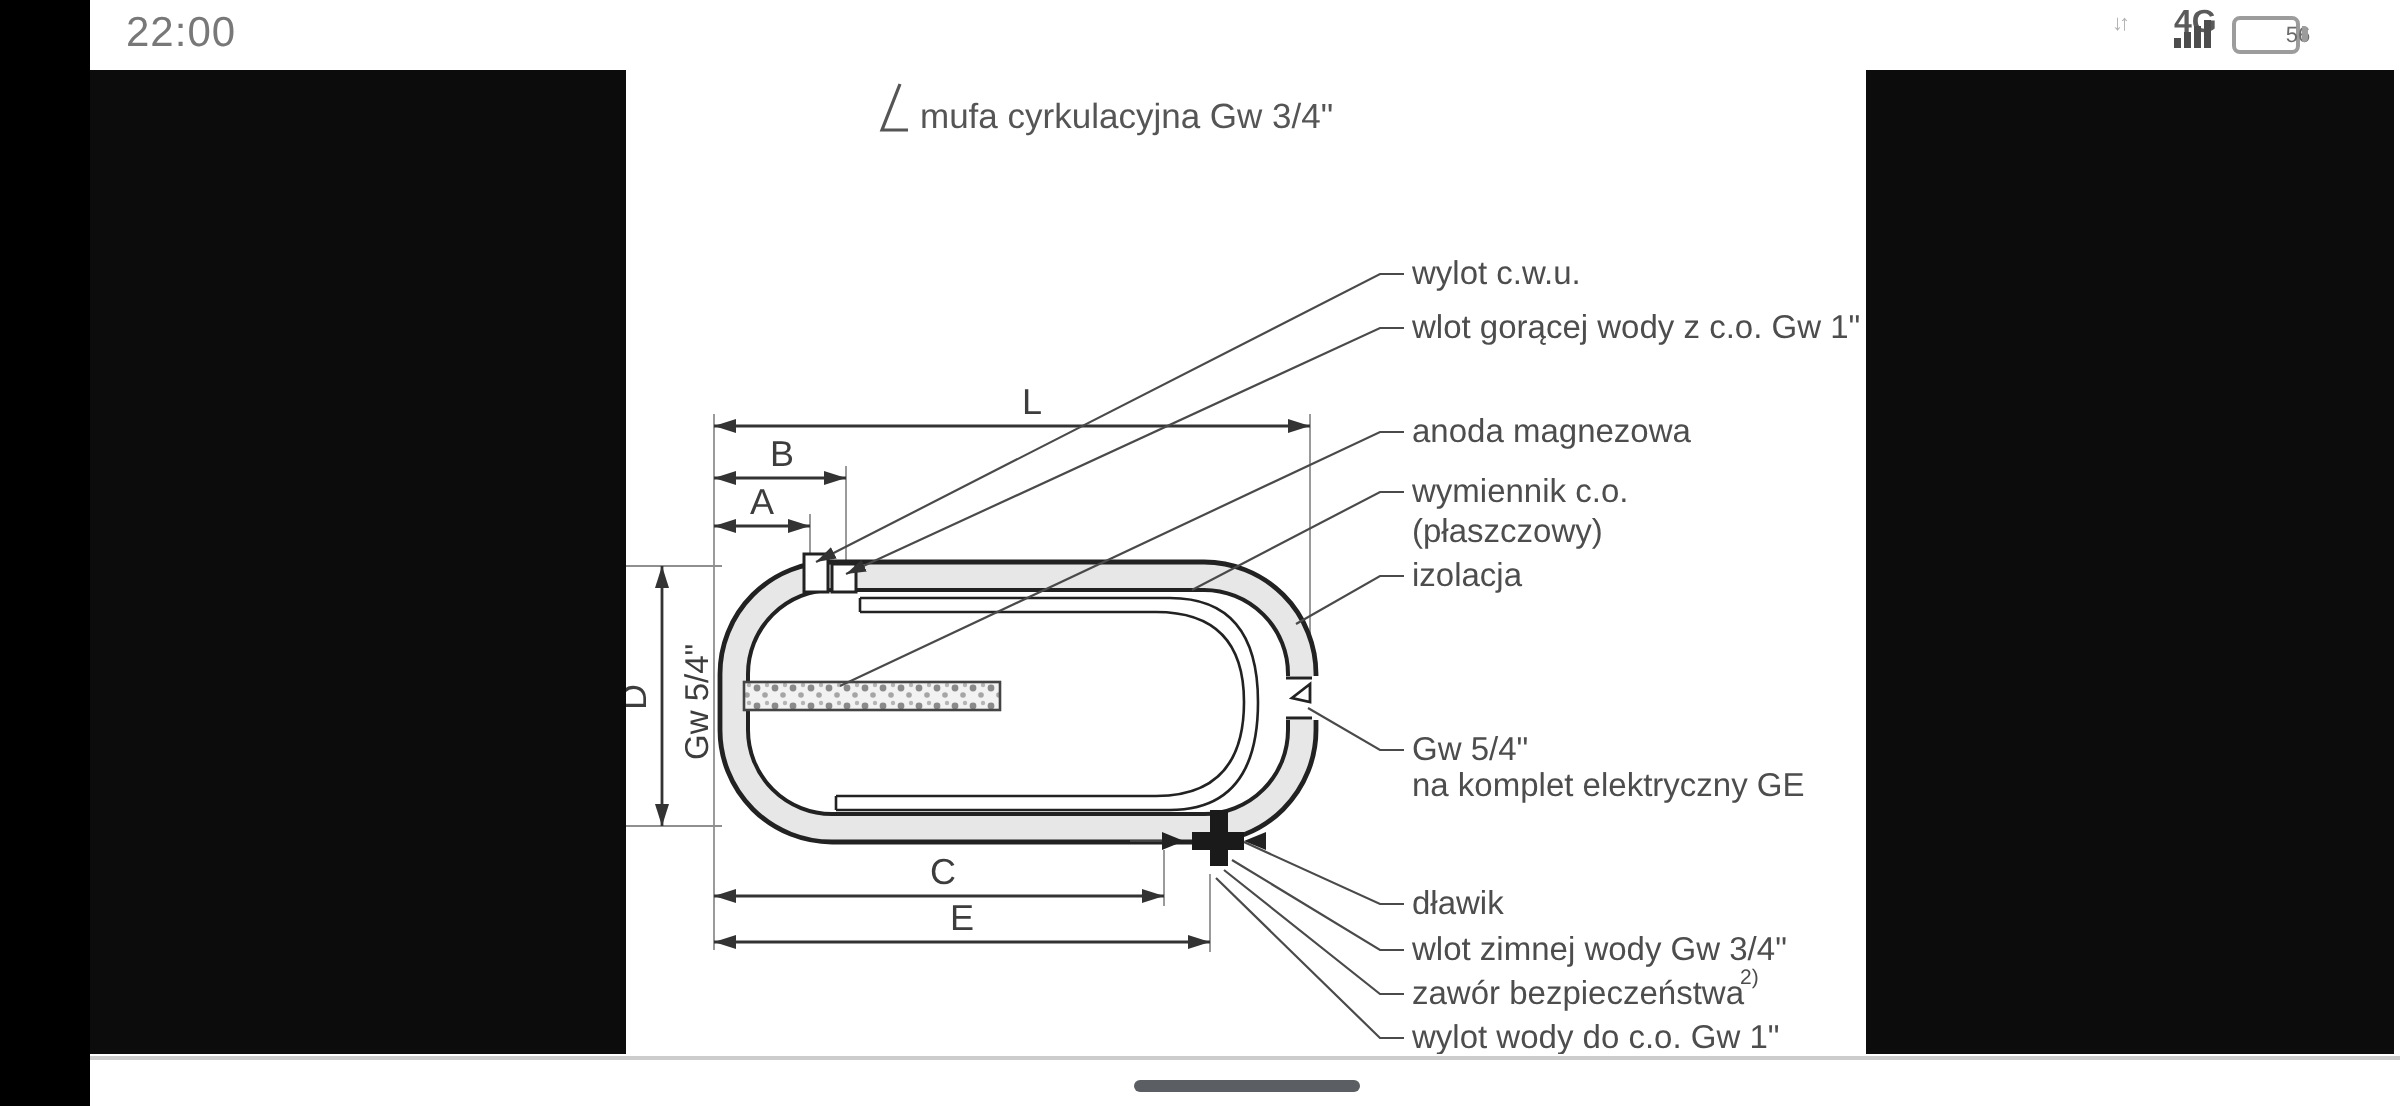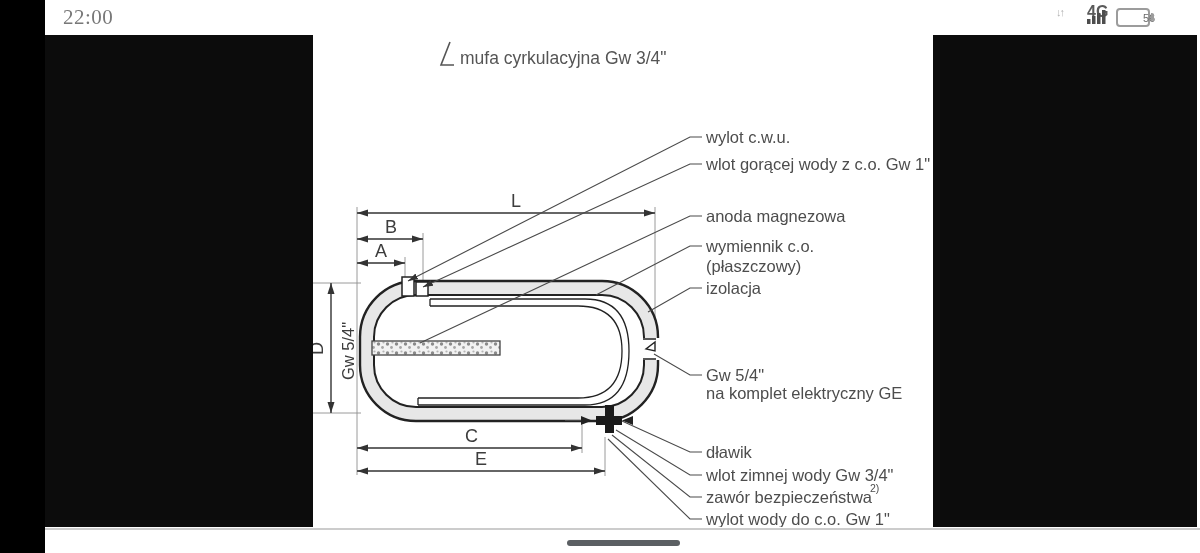--- a/index.html
+++ b/index.html
@@ -1,18 +1,18 @@
 <!DOCTYPE html>
 <html><head>
 <meta charset="utf-8">
 <style>
   html,body{margin:0;padding:0;background:#fff;}
   .screen{position:relative;width:1200px;height:553px;background:#ffffff;overflow:hidden;
           font-family:"Liberation Sans",sans-serif;}
-  .status-time{position:absolute;left:63px;top:5px;font-size:21px;color:#787878;letter-spacing:.5px;font-family:Liberation Serif, serif;}
+  .status-time{position:absolute;left:63px;top:5px;font-size:21px;color:#787878;letter-spacing:.5px;}
   .status-icons{position:absolute;top:0;left:1050px;width:150px;height:35px;}
   .data-arrows{position:absolute;left:6px;top:6px;font-size:11px;color:#b2b2b2;letter-spacing:-2px;}
   .net-type{position:absolute;left:37px;top:3px;font-size:16px;font-weight:bold;color:#5a5a5a;}
   .sig-bars{position:absolute;left:37px;top:9px;}
   .battery{position:absolute;left:66px;top:8px;width:30px;height:15px;border:2px solid #9c9c9c;
            border-radius:4px;display:flex;align-items:center;justify-content:center;}
   .battery-num{font-size:11px;color:#6b6b6b;padding-left:32px;}
   .battery-nub{position:absolute;left:101px;top:13px;width:3px;height:8px;background:#9c9c9c;border-radius:0 2px 2px 0;}
   .diagram-wrap{position:absolute;left:313px;top:35px;width:620px;height:492px;}
   .black-col{position:absolute;left:0;top:0;width:45px;height:553px;background:#000;}

